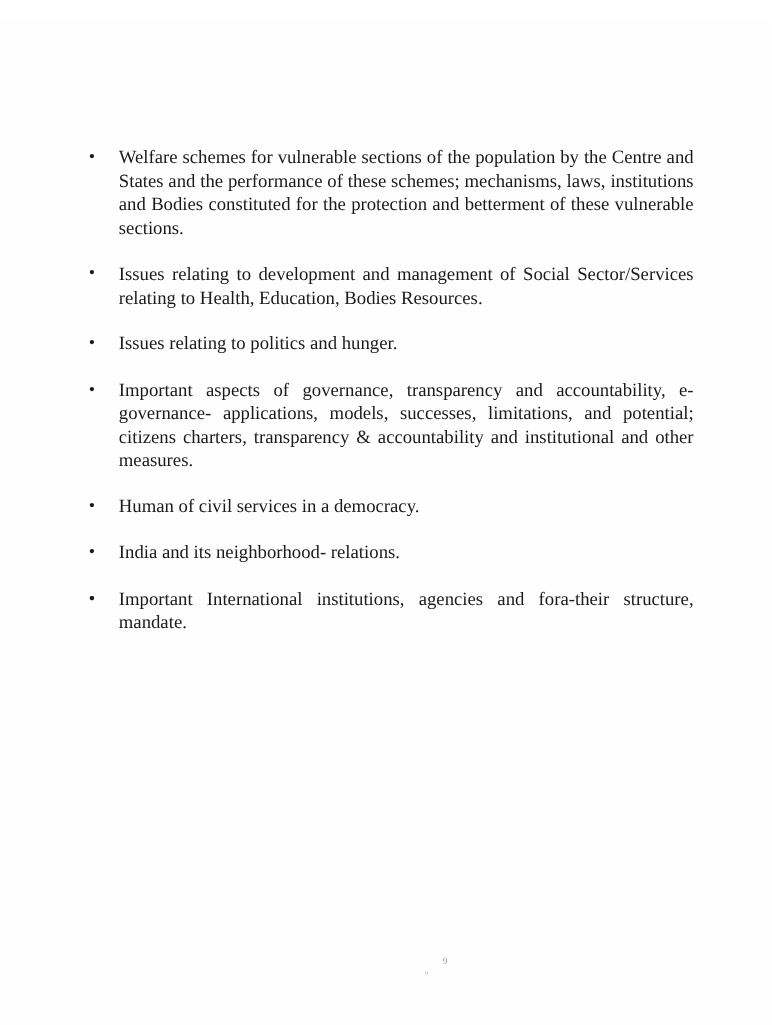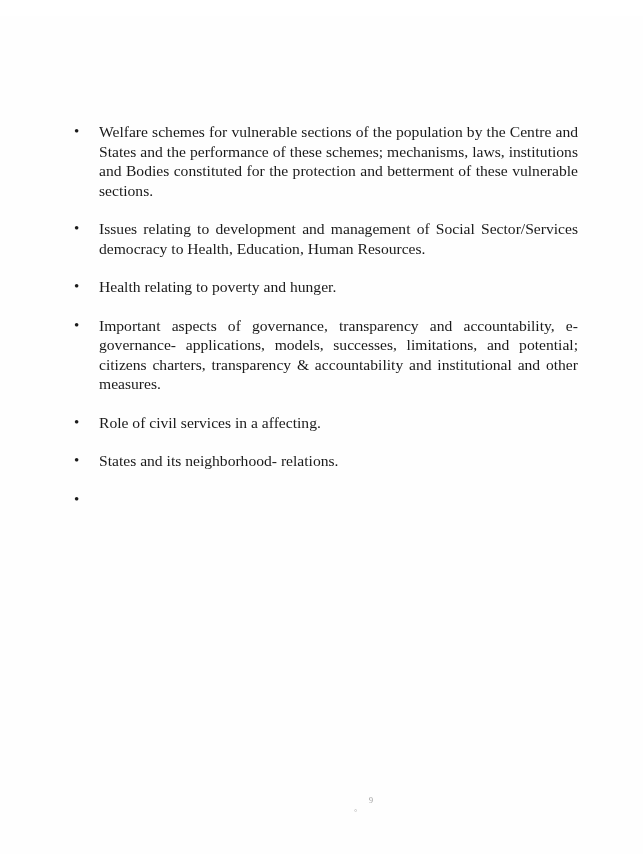--- a/index.html
+++ b/index.html
@@ -20,37 +20,41 @@
 <body>
 
 <div class="page">
   <ul class="list">
     <li class="item">
       <span class="bullet"></span>
       <span>Welfare schemes for vulnerable sections of the population by the Centre and States and the performance of these schemes; mechanisms, laws, institutions and Bodies constituted for the protection and betterment of these vulnerable sections.</span>
     </li>
     <li class="item">
       <span class="bullet"></span>
-      <span>Issues relating to development and management of Social Sector/Services democracy to Health, Education, Human Resources.</span>
+      <span>Issues relating to development and management of Social Sector/Services relating to Health, Education, Bodies Resources.</span>
     </li>
     <li class="item">
       <span class="bullet"></span>
-      <span>Health relating to poverty and hunger.</span>
+      <span>Issues relating to politics and hunger.</span>
     </li>
     <li class="item">
       <span class="bullet"></span>
       <span>Important aspects of governance, transparency and accountability, e-governance- applications, models, successes, limitations, and potential; citizens charters, transparency &amp; accountability and institutional and other measures.</span>
     </li>
     <li class="item">
       <span class="bullet"></span>
-      <span>Role of civil services in a affecting.</span>
+      <span>Human of civil services in a democracy.</span>
     </li>
     <li class="item">
       <span class="bullet"></span>
-      <span>States and its neighborhood- relations.</span>
+      <span>India and its neighborhood- relations.</span>
     </li>
     <li class="item">
       <span class="bullet"></span>
+    </li>
+    <li class="item">
+      <span class="bullet"></span>
+      <span>Important International institutions, agencies and fora-their structure, mandate.</span>
     </li>
   </ul>
   <div class="page-num">9</div>
   <div class="mark">°</div>
 </div>
 
 </body></html>

